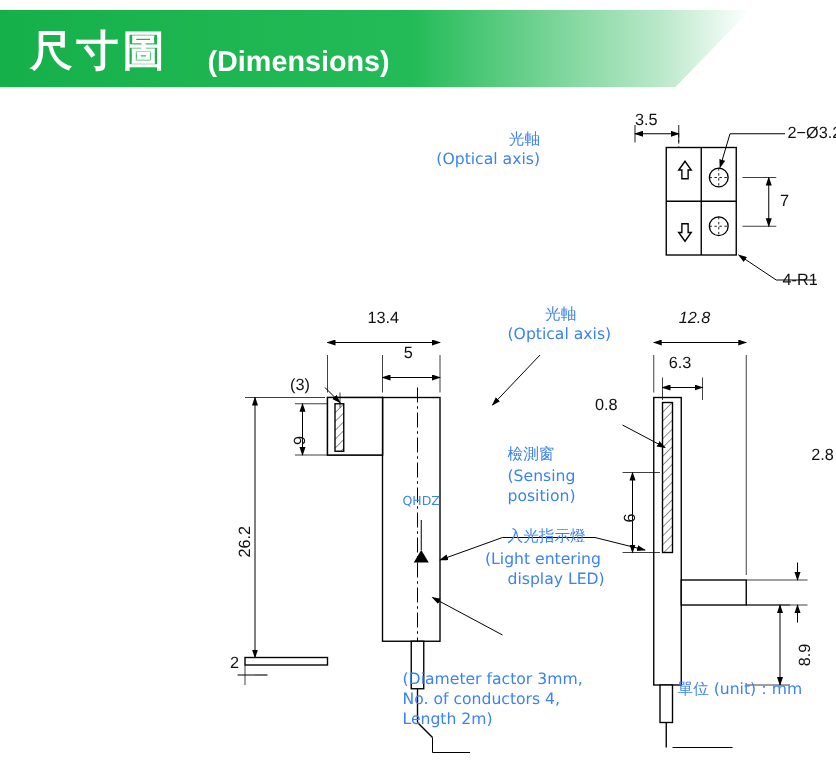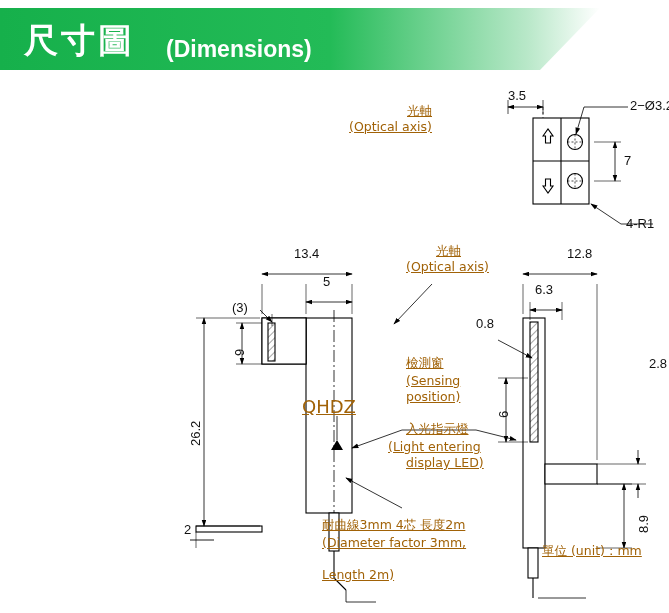--- a/index.html
+++ b/index.html
@@ -30,25 +30,24 @@
     font-size:23px;font-weight:bold;color:#ffffff;
   }
   
   #drawing{
     position:absolute;left:0;top:78px;width:666px;height:535px;margin-left:46px;
   }
   svg{display:block;}
   .lbl{
     position:absolute;
     font-size:12.5px;
-    color:#a16207;
+    color:#3b82f6;
     white-space:nowrap;
     line-height:1.18;
     font-family:"DejaVu Sans","Liberation Sans",sans-serif;
-    text-decoration:underline;
   }
   .lbl.r{text-align:right;}
   .dim{
     position:absolute;
     font-size:13px;color:#111;white-space:nowrap;
     font-family:"Liberation Sans",sans-serif;
   }
   .dim.rot{
     transform:rotate(-90deg);
     transform-origin:left top;
@@ -209,38 +208,38 @@
 
   <div class="lbl r" style="left:296px;top:26px;width:90px;">光軸</div>
   <div class="lbl r" style="left:266px;top:42px;width:120px;">(Optical axis)</div>
 
   <div class="dim" style="left:248px;top:168px;">13.4</div>
   <div class="dim" style="left:277px;top:196px;">5</div>
   <div class="dim" style="left:186px;top:222px;">(3)</div>
   <div class="dim rot" style="left:186px;top:278px;">9</div>
   <div class="dim rot" style="left:142px;top:368px;">26.2</div>
   <div class="dim" style="left:138px;top:444px;">2</div>
-  <div class="lbl" style="left:256px;top:318px;font-size:18px;">QHDZ</div>
+  <div class="lbl" style="left:276px;top:318px;font-size:10px;">QHDZ</div>
 
   <div class="lbl" style="left:390px;top:166px;">光軸</div>
   <div class="lbl" style="left:360px;top:182px;">(Optical axis)</div>
 
   <div class="lbl" style="left:360px;top:278px;">檢測窗</div>
   <div class="lbl" style="left:360px;top:296px;">(Sensing</div>
   <div class="lbl" style="left:360px;top:312px;">position)</div>
 
   <div class="lbl" style="left:360px;top:344px;">入光指示燈</div>
   <div class="lbl" style="left:342px;top:362px;">(Light entering</div>
   <div class="lbl" style="left:360px;top:378px;text-align:center;">display LED)</div>
 
-  <div class="lbl" style="left:276px;top:440px;">耐曲線3mm 4芯 長度2m</div>
   <div class="lbl" style="left:276px;top:458px;text-align:center;">(Diameter factor 3mm,</div>
+  <div class="lbl" style="left:276px;top:474px;">No. of conductors 4,</div>
   <div class="lbl" style="left:276px;top:490px;">Length 2m)</div>
 
-  <div class="dim" style="left:521px;top:168px;">12.8</div>
+  <div class="dim" style="left:497px;top:168px;font-style:italic;">12.8</div>
   <div class="dim" style="left:489px;top:204px;">6.3</div>
   <div class="dim" style="left:430px;top:238px;">0.8</div>
   <div class="dim rot" style="left:450px;top:340px;">6</div>
   <div class="dim" style="left:603px;top:278px;">2.8</div>
   <div class="dim rot" style="left:590px;top:455px;">8.9</div>
 
   <div class="lbl" style="left:496px;top:466px;">單位 (unit)：mm</div>
 </div>
 
 </body></html>

